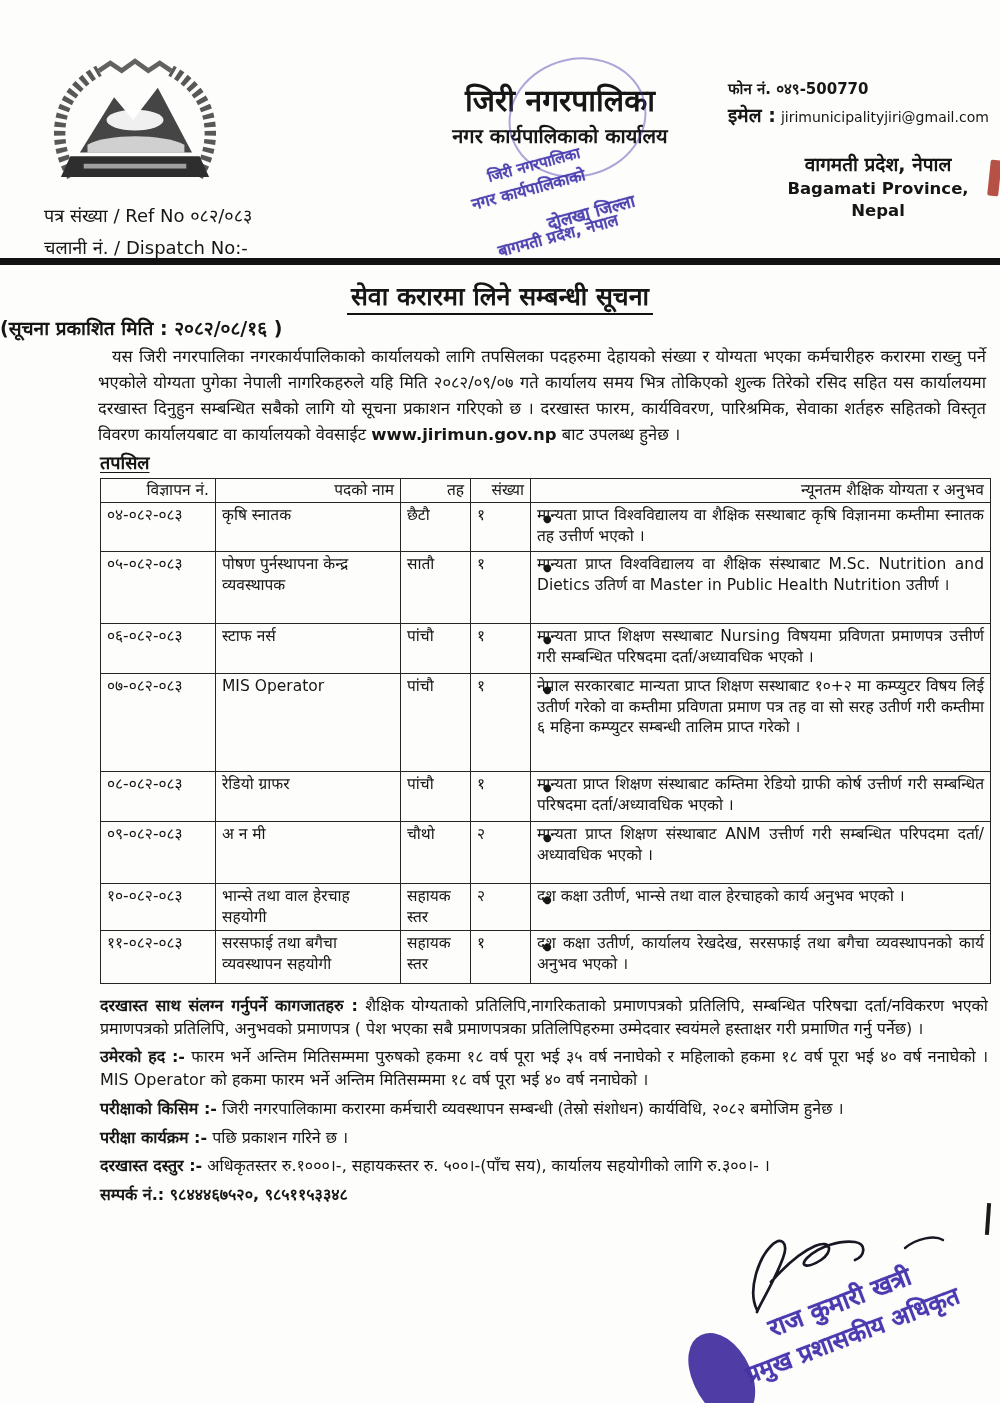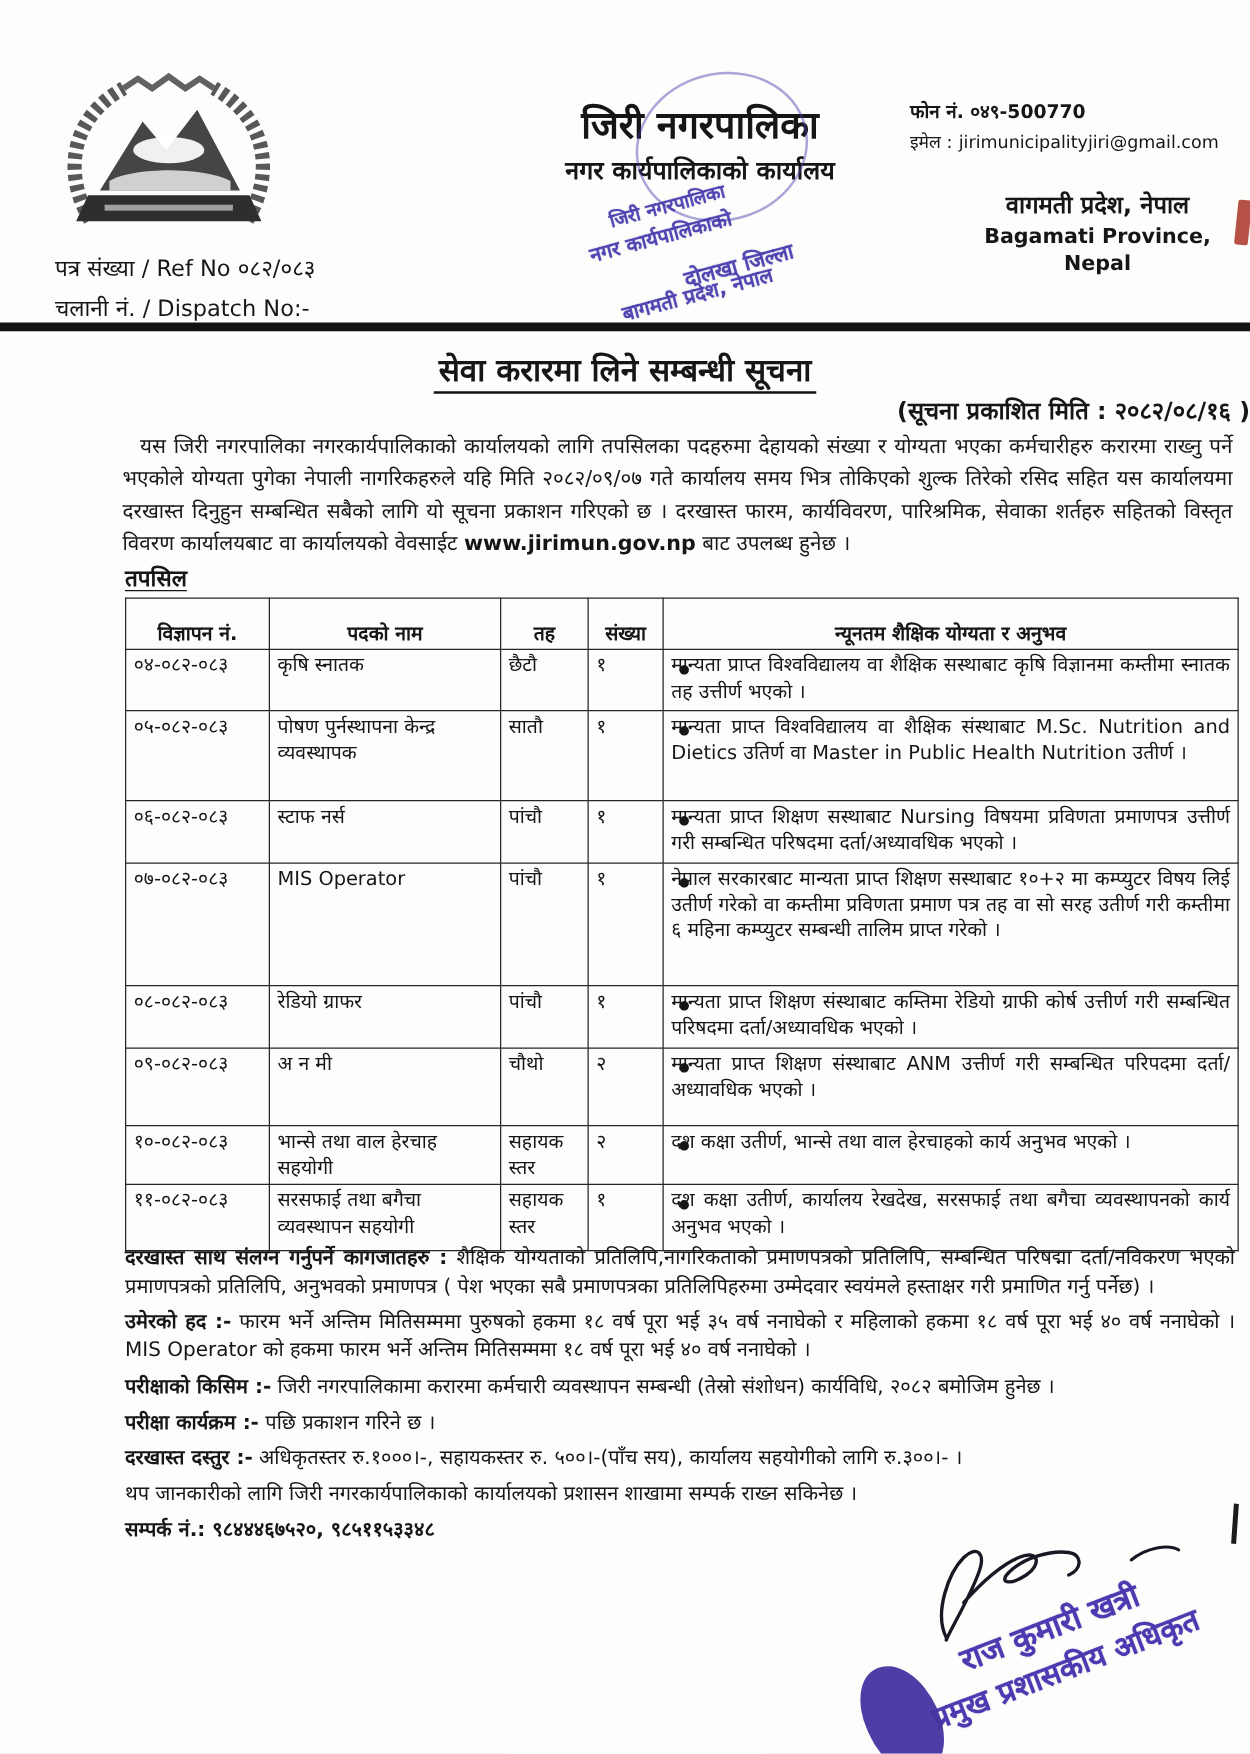--- a/index.html
+++ b/index.html
@@ -8,48 +8,48 @@
     background:#fdfdfb;color:#161616;overflow:hidden;
     font-family:"DejaVu Sans",sans-serif;
   }
   
   .emblem{position:absolute;left:40px;top:56px;width:190px;height:150px;}
   .org-title{position:absolute;left:360px;top:80px;width:400px;text-align:center;line-height:1.4;}
   .org-title .l1{font-size:30px;font-weight:bold;}
   .org-title .l2{font-size:20px;font-weight:bold;}
   .contact{position:absolute;left:728px;top:78px;line-height:1.5;}
   .contact .phone{font-size:15px;font-weight:bold;}
-  .contact .email-label{font-size:14px;font-weight:normal;}
+  .contact .email-label{font-size:19px;font-weight:bold;}
   .contact .email-value{font-size:14px;}
   .province{position:absolute;left:768px;top:152px;width:220px;text-align:center;line-height:1.35;}
   .province .np{font-size:19px;font-weight:bold;}
   .province .en{font-size:16.5px;font-weight:bold;}
   .refblock{position:absolute;left:44px;top:200px;line-height:1.8;font-size:18px;}
   .red-mark{position:absolute;right:0;top:160px;width:11px;height:36px;background:#a93226;opacity:.85;transform:rotate(6deg);border-radius:2px;}
   .edge-tick{position:absolute;right:10px;top:1203px;width:4px;height:32px;background:#1b1b1b;transform:rotate(4deg);}
   .rule{position:absolute;left:0;top:258px;width:1000px;height:7px;background:#121212;}
   
   .hstamp{position:absolute;left:468px;top:58px;width:300px;height:190px;pointer-events:none;}
   .hstamp .ring{position:absolute;left:40px;top:0;width:135px;height:115px;border:2px solid rgba(72,60,175,.45);border-radius:50%;transform:rotate(-14deg);}
   .hstamp .sline{position:absolute;color:rgba(66,54,172,.85);font-weight:bold;transform:rotate(-15deg);text-shadow:0 0 1px rgba(66,54,172,.5);white-space:nowrap;}
   .hstamp .s1{left:18px;top:96px;font-size:15px;}
   .hstamp .s2{left:2px;top:120px;font-size:16px;}
   .hstamp .s3{left:78px;top:142px;font-size:17px;}
   .hstamp .s4{left:28px;top:166px;font-size:16px;}
   
   .notice-title{position:absolute;left:0;top:278px;width:1000px;text-align:center;}
   .notice-title span{font-size:25px;font-weight:bold;border-bottom:2.5px solid #121212;padding:0 4px 2px 4px;}
-  .notice-date{position:absolute;left:0;top:315px;width:1000px;text-align:right;font-size:19px;font-weight:bold;}
+  .notice-date{position:absolute;left:0;top:315px;width:1000px;text-align:left;font-size:19px;font-weight:bold;}
   .body-para{position:absolute;left:98px;top:344px;width:888px;font-size:16.5px;line-height:1.58;text-align:justify;text-indent:14px;}
   .body-para b{font-weight:bold;}
   .tapasil{position:absolute;left:100px;top:450px;font-size:18px;font-weight:bold;text-decoration:underline;text-underline-offset:3px;}
   
   table.jobs{position:absolute;left:100px;top:478px;width:890px;border-collapse:collapse;table-layout:fixed;}
   table.jobs th,table.jobs td{border:1.8px solid #262626;vertical-align:top;padding:2px 6px;font-size:15.5px;line-height:1.34;}
-  table.jobs th{text-align:center;font-weight:bold;padding-top:18px;padding-bottom:1px;}
+  table.jobs th{text-align:right;font-weight:normal;padding-top:1px;padding-bottom:1px;}
   col.c1{width:115px;} col.c2{width:185px;} col.c3{width:70px;} col.c4{width:60px;} col.c5{width:460px;}
   tbody tr.r1{height:49px;} tbody tr.r2{height:72px;} tbody tr.r3{height:50px;}
   tbody tr.r4{height:98px;} tbody tr.r5{height:50px;} tbody tr.r6{height:62px;}
   tbody tr.r7{height:47px;} tbody tr.r8{height:53px;}
   td.qual{padding-left:34px;position:relative;text-align:justify;padding-top:6px;padding-right:8px;}
   td.qual::before{content:"\25CF";position:absolute;left:12px;top:9px;font-size:10px;}
   
   .footer{position:absolute;left:100px;top:995px;width:888px;font-size:16px;line-height:1.42;}
   .footer p{margin:0 0 6px 0;text-align:justify;}
   .footer b{font-weight:bold;}
@@ -202,21 +202,20 @@
       </tr>
     </tbody>
   </table>
 
   <div class="footer">
     <p><b>दरखास्त साथ संलग्न गर्नुपर्ने कागजातहरु :</b><span> शैक्षिक योग्यताको प्रतिलिपि,नागरिकताको प्रमाणपत्रको प्रतिलिपि, सम्बन्धित परिषद्मा दर्ता/नविकरण भएको प्रमाणपत्रको प्रतिलिपि, अनुभवको प्रमाणपत्र ( पेश भएका सबै प्रमाणपत्रका प्रतिलिपिहरुमा उम्मेदवार स्वयंमले हस्ताक्षर गरी प्रमाणित गर्नु पर्नेछ) ।</span></p>
     <p><b>उमेरको हद :-</b><span> फारम भर्ने अन्तिम मितिसम्ममा पुरुषको हकमा १८ वर्ष पूरा भई ३५ वर्ष ननाघेको र महिलाको हकमा १८ वर्ष पूरा भई ४० वर्ष ननाघेको । MIS Operator को हकमा फारम भर्ने अन्तिम मितिसम्ममा १८ वर्ष पूरा भई ४० वर्ष ननाघेको ।</span></p>
     <p><b>परीक्षाको किसिम :-</b><span> जिरी नगरपालिकामा करारमा कर्मचारी व्यवस्थापन सम्बन्धी (तेस्रो संशोधन) कार्यविधि, २०८२ बमोजिम हुनेछ ।</span></p>
     <p><b>परीक्षा कार्यक्रम :-</b><span> पछि प्रकाशन गरिने छ ।</span></p>
     <p><b>दरखास्त दस्तुर :-</b><span> अधिकृतस्तर रु.१०००।-, सहायकस्तर रु. ५००।-(पाँच सय), कार्यालय सहयोगीको लागि रु.३००।- ।</span></p>
-    <p>थप जानकारीको लागि जिरी नगरकार्यपालिकाको कार्यालयको प्रशासन शाखामा सम्पर्क राख्न सकिनेछ ।</p>
     <p class="contact-line">सम्पर्क नं.: ९८४४४६७५२०, ९८५११५३३४८</p>
   </div>
 
   <div class="signature">
     <svg width="215" height="95" viewBox="0 0 215 95">
       <path d="M22,82 C12,62 24,30 36,18 C46,8 54,14 48,30 C40,52 26,74 22,84 M36,54 C52,36 66,24 80,18 C97,11 98,24 86,32 C72,41 64,38 72,30 C84,18 106,12 120,14 C132,16 130,28 120,32" fill="none" stroke="#181824" stroke-width="2.7" stroke-linecap="round"></path>
       <path d="M170,20 C182,10 200,7 208,12" fill="none" stroke="#181824" stroke-width="2.4" stroke-linecap="round"></path>
     </svg>
   </div>
 

